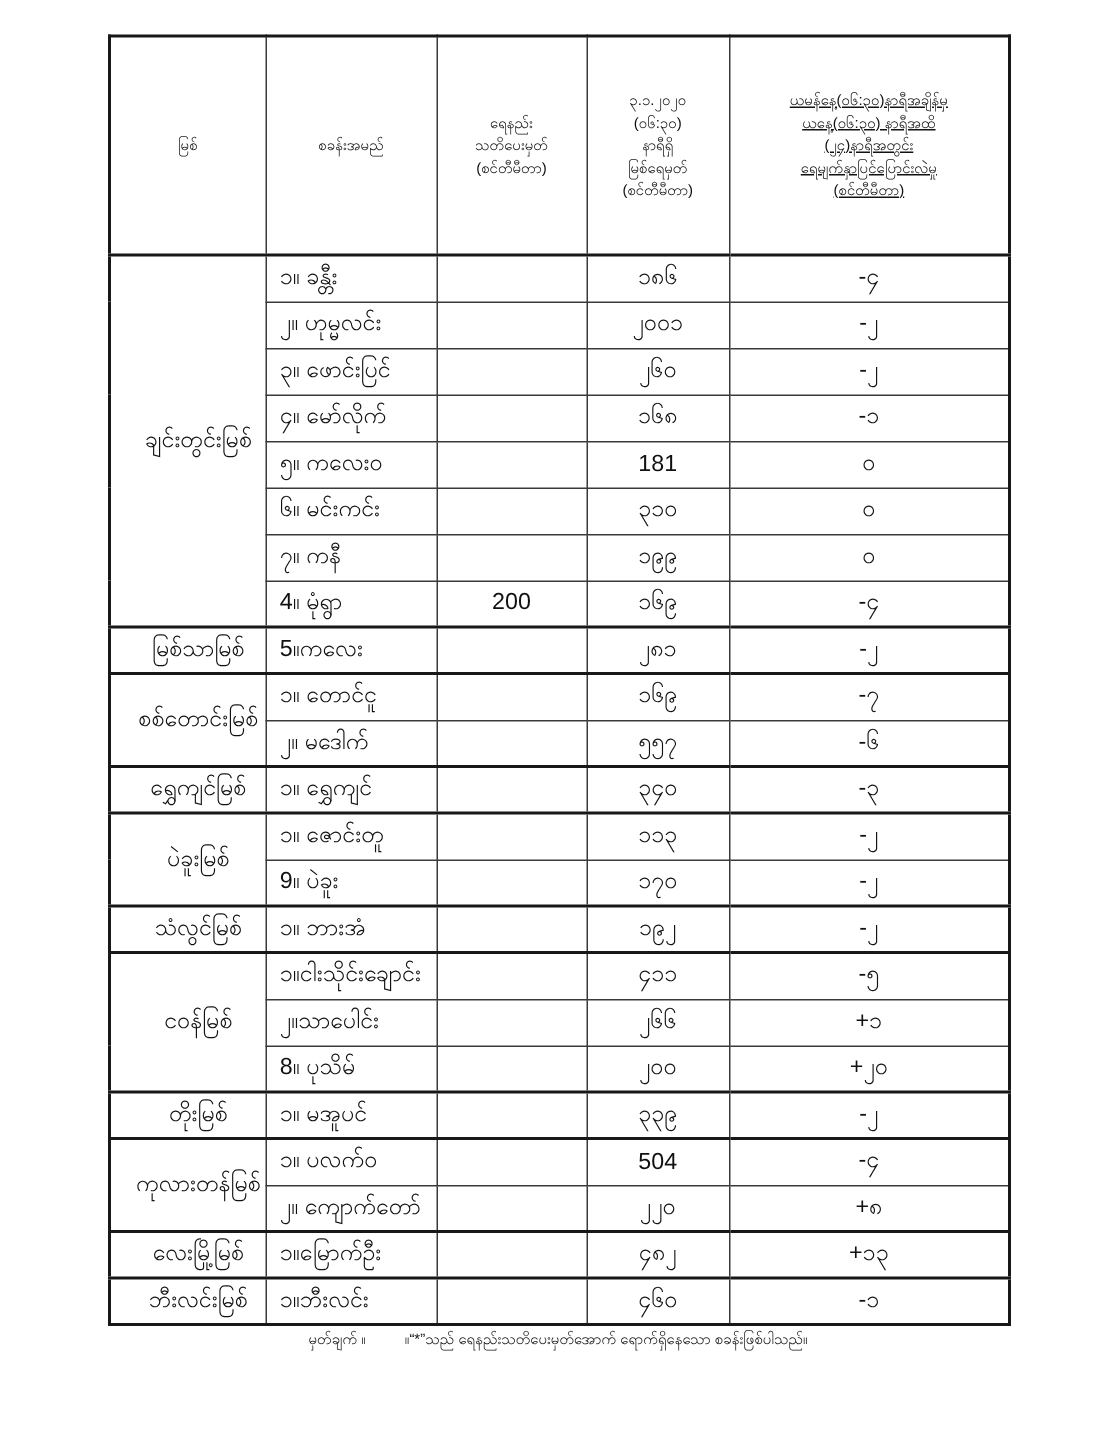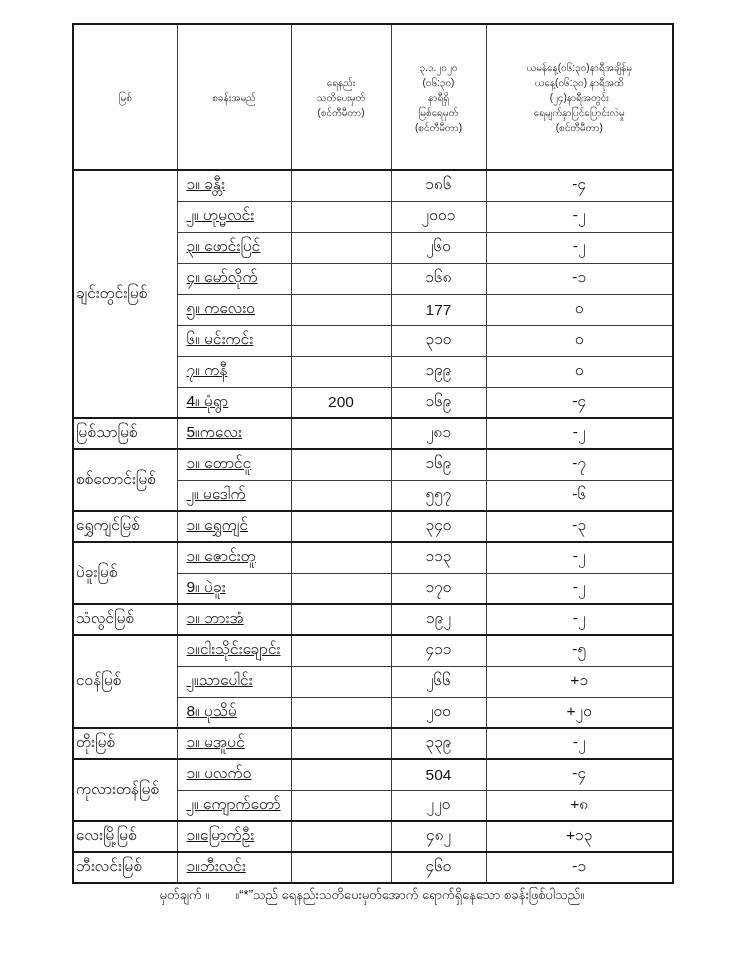--- a/index.html
+++ b/index.html
@@ -28,41 +28,41 @@
   
   tr.head th {
     height: 146px;
     text-align: center;
     white-space: pre-line;
     font-size: 10px;
     line-height: 1.5;
     border-bottom: 2px solid #181818;
     padding: 2px;
   }
-  th.w-change { font-size: 14.5px; line-height: 1.55; }
+  th.w-change { font-size: 14.5px; line-height: 1.55; text-decoration: underline; }
 
   
   tr.row td { height: 31px; font-size: 15.5px; }
   td.river {
-    text-align: left;
-    padding-left: 2px;
+    text-align: center;
+    padding-left: 14px;
     font-size: 15.5px;
   }
-  td.station { text-align: left; padding-left: 9px; text-decoration: underline; }
+  td.station { text-align: left; padding-left: 9px; }
   td.num { text-align: center; }
 
   
   tr.group-start td { border-top: 2px solid #181818; }
 
   .note {
     position: absolute;
     left: 72px; top: 886px;
     width: 600px;
     text-align: center;
-    font-size: 13px;
+    font-size: 10px;
     white-space: nowrap;
   }
   .note .gap { display: inline-block; width: 26px; }
 </style>
 </head>
 <body>
 
 <div class="sheet">
 
   <table class="levels">
@@ -114,21 +114,21 @@
     </tr>
     <tr class="row">
       <td class="station">၄။ မော်လိုက်</td>
       <td class="num"></td>
       <td class="num">၁၆၈</td>
       <td class="num">-၁</td>
     </tr>
     <tr class="row">
       <td class="station">၅။ ကလေးဝ</td>
       <td class="num"></td>
-      <td class="num">177</td>
+      <td class="num">181</td>
       <td class="num">၀</td>
     </tr>
     <tr class="row">
       <td class="station">၆။ မင်းကင်း</td>
       <td class="num"></td>
       <td class="num">၃၁၀</td>
       <td class="num">၀</td>
     </tr>
     <tr class="row">
       <td class="station">၇။ ကနီ</td>

